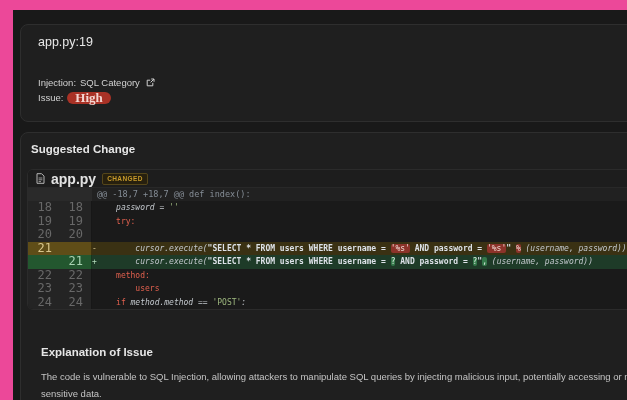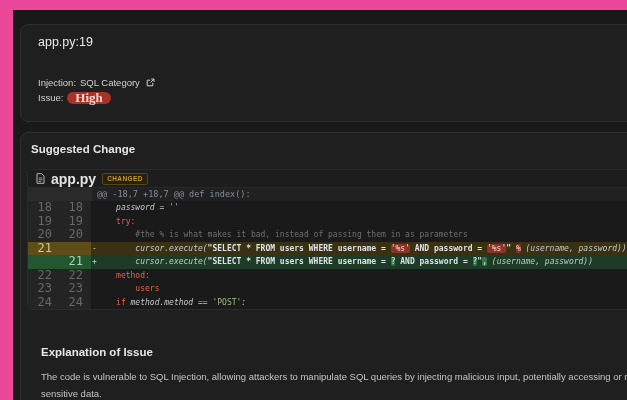--- a/index.html
+++ b/index.html
@@ -113,21 +113,21 @@
               <pre class="code"><span class="tok-plain">     password = </span><span class="tok-string">''</span></pre>
             </div>
             <div class="drow ctx">
               <span class="gut g1">19</span>
               <span class="gut g2">19</span>
               <pre class="code"><span class="tok-plain">     </span><span class="tok-kw">try:</span></pre>
             </div>
             <div class="drow ctx">
               <span class="gut g1">20</span>
               <span class="gut g2">20</span>
-              <pre class="code"><span class="tok-plain">         </span><span class="tok-comment">#the % is what makes it bad, instead of passing them in as parameters</span></pre>
+              <pre class="code"><span class="tok-plain">         </span></pre>
             </div>
             <div class="drow del">
               <span class="gut g1">21</span>
               <span class="gut g2"></span>
               <pre class="code"><span class="tok-mkd">-</span><span class="tok-plain">        cursor.execute(</span><span class="tok-sql">"SELECT * FROM users WHERE username = </span><span class="tok-hld">'%s'</span><span class="tok-sql"> AND password = </span><span class="tok-hld">'%s'</span><span class="tok-sql">"</span><span class="tok-plain"> </span><span class="tok-hld">%</span><span class="tok-plain"> (username, password))</span></pre>
             </div>
             <div class="drow add">
               <span class="gut g1"></span>
               <span class="gut g2">21</span>
               <pre class="code"><span class="tok-mka">+</span><span class="tok-plain">        cursor.execute(</span><span class="tok-sql">"SELECT * FROM users WHERE username = </span><span class="tok-hla">?</span><span class="tok-sql"> AND password = </span><span class="tok-hla">?</span><span class="tok-sql">"</span><span class="tok-hla">,</span><span class="tok-plain"> (username, password))</span></pre>

